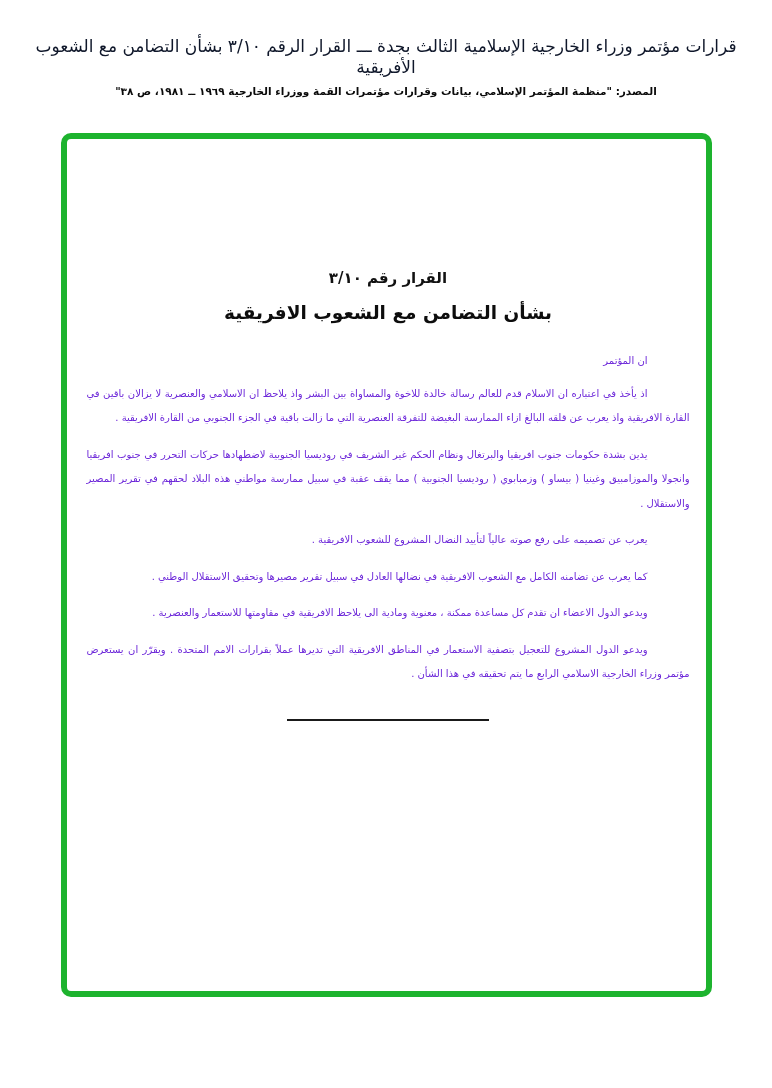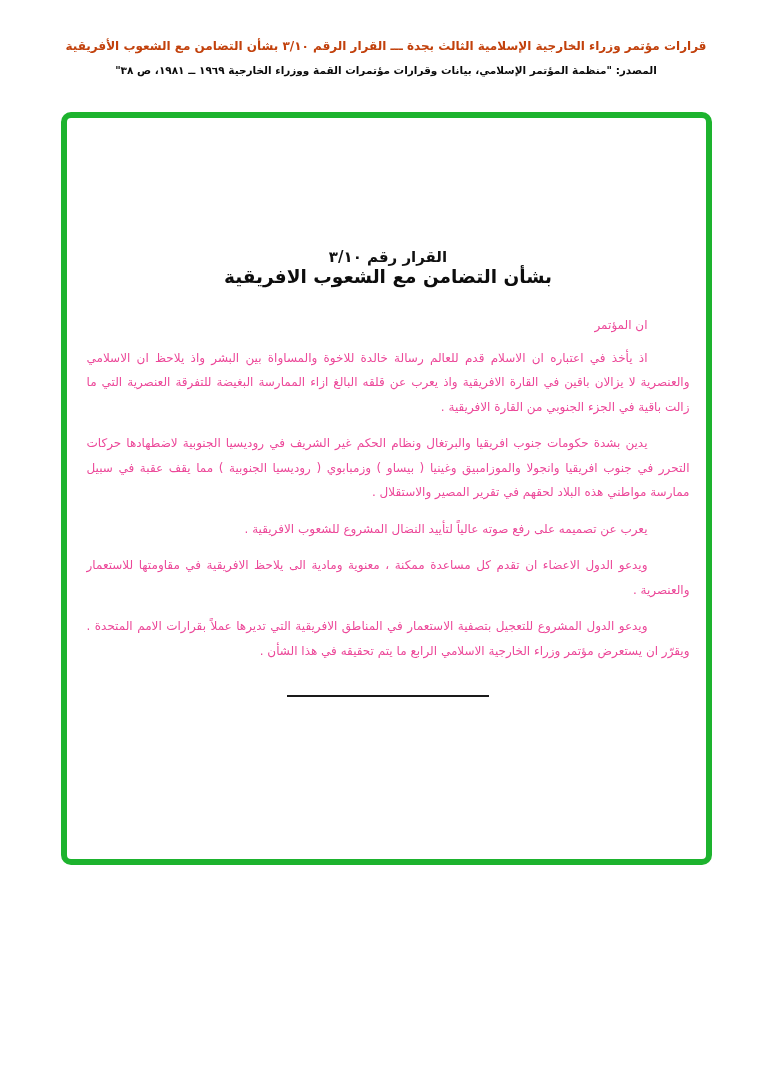--- a/index.html
+++ b/index.html
@@ -11,63 +11,64 @@
   }
   body { height: 1088px; position: relative; overflow: hidden; }
 
   
   .doc-header {
     direction: rtl;
     text-align: center;
     padding: 36px 30px 0 30px;
   }
   .header-title {
-    font-size: 12px;
-    font-weight: bold;
+    font-size: 17px;
+    font-weight: normal;
     line-height: 21px;
-    color: #c2410c;
+    color: #0f172a;
   }
   .header-source {
     font-size: 10.5px;
     font-weight: bold;
     margin-top: 7px;
     color: #0a0a0a;
   }
 
   
   .green-box {
     width: 651px;
-    height: 753px;
+    height: 864px;
     margin: 36px auto 0 auto;
     border: 6px solid #1db32e; 
     border-radius: 10px;
     direction: rtl;
     padding: 130px 16px 0 20px;
     background: #ffffff;
   }
 
   .res-number {
     text-align: center;
     font-size: 15px;
     font-weight: bold;
     color: #111;
   }
   .res-subject {
     text-align: center;
     font-size: 18.5px;
     font-weight: bold;
+    margin-top: 15px;
     color: #0d0d0d;
   }
 
   .doc-body {
     margin-top: 26px;
-    font-size: 12px;
+    font-size: 10px;
     line-height: 24.5px;
     text-align: justify;
-    color: #ec4899;
+    color: #6d28d9;
   }
   .opening {
     text-indent: 42px;
     margin-bottom: 8px;
     text-align: right;
   }
   .para {
     text-indent: 42px;
     margin-bottom: 12px;
   }
@@ -89,18 +90,19 @@
 
 <section class="green-box" style="border-color: rgb(29, 179, 46);">
   <div class="res-number">القرار رقم ٣/١٠</div>
   <div class="res-subject">بشأن التضامن مع الشعوب الافريقية</div>
 
   <div class="doc-body">
     <p class="opening">ان المؤتمر</p>
     <p class="para">اذ يأخذ في اعتباره ان الاسلام قدم للعالم رسالة خالدة للاخوة والمساواة بين البشر واذ يلاحظ ان الاسلامي والعنصرية لا يزالان باقين في القارة الافريقية واذ يعرب عن قلقه البالغ ازاء الممارسة البغيضة للتفرقة العنصرية التي ما زالت باقية في الجزء الجنوبي من القارة الافريقية .</p>
     <p class="para">يدين بشدة حكومات جنوب افريقيا والبرتغال ونظام الحكم غير الشريف في روديسيا الجنوبية لاضطهادها حركات التحرر في جنوب افريقيا وانجولا والموزامبيق وغينيا ( بيساو ) وزمبابوي ( روديسيا الجنوبية ) مما يقف عقبة في سبيل ممارسة مواطني هذه البلاد لحقهم في تقرير المصير والاستقلال .</p>
     <p class="para">يعرب عن تصميمه على رفع صوته عالياً لتأييد النضال المشروع للشعوب الافريقية .</p>
+    <p class="para">كما يعرب عن تضامنه الكامل مع الشعوب الافريقية في نضالها العادل في سبيل تقرير مصيرها وتحقيق الاستقلال الوطني .</p>
     <p class="para">ويدعو الدول الاعضاء ان تقدم كل مساعدة ممكنة ، معنوية ومادية الى يلاحظ الافريقية في مقاومتها للاستعمار والعنصرية .</p>
     <p class="para">ويدعو الدول المشروع للتعجيل بتصفية الاستعمار في المناطق الافريقية التي تديرها عملاً بقرارات الامم المتحدة . ويقرّر ان يستعرض مؤتمر وزراء الخارجية الاسلامي الرابع ما يتم تحقيقه في هذا الشأن .</p>
   </div>
 
   <div class="divider"></div>
 </section>
 
 </body></html>

